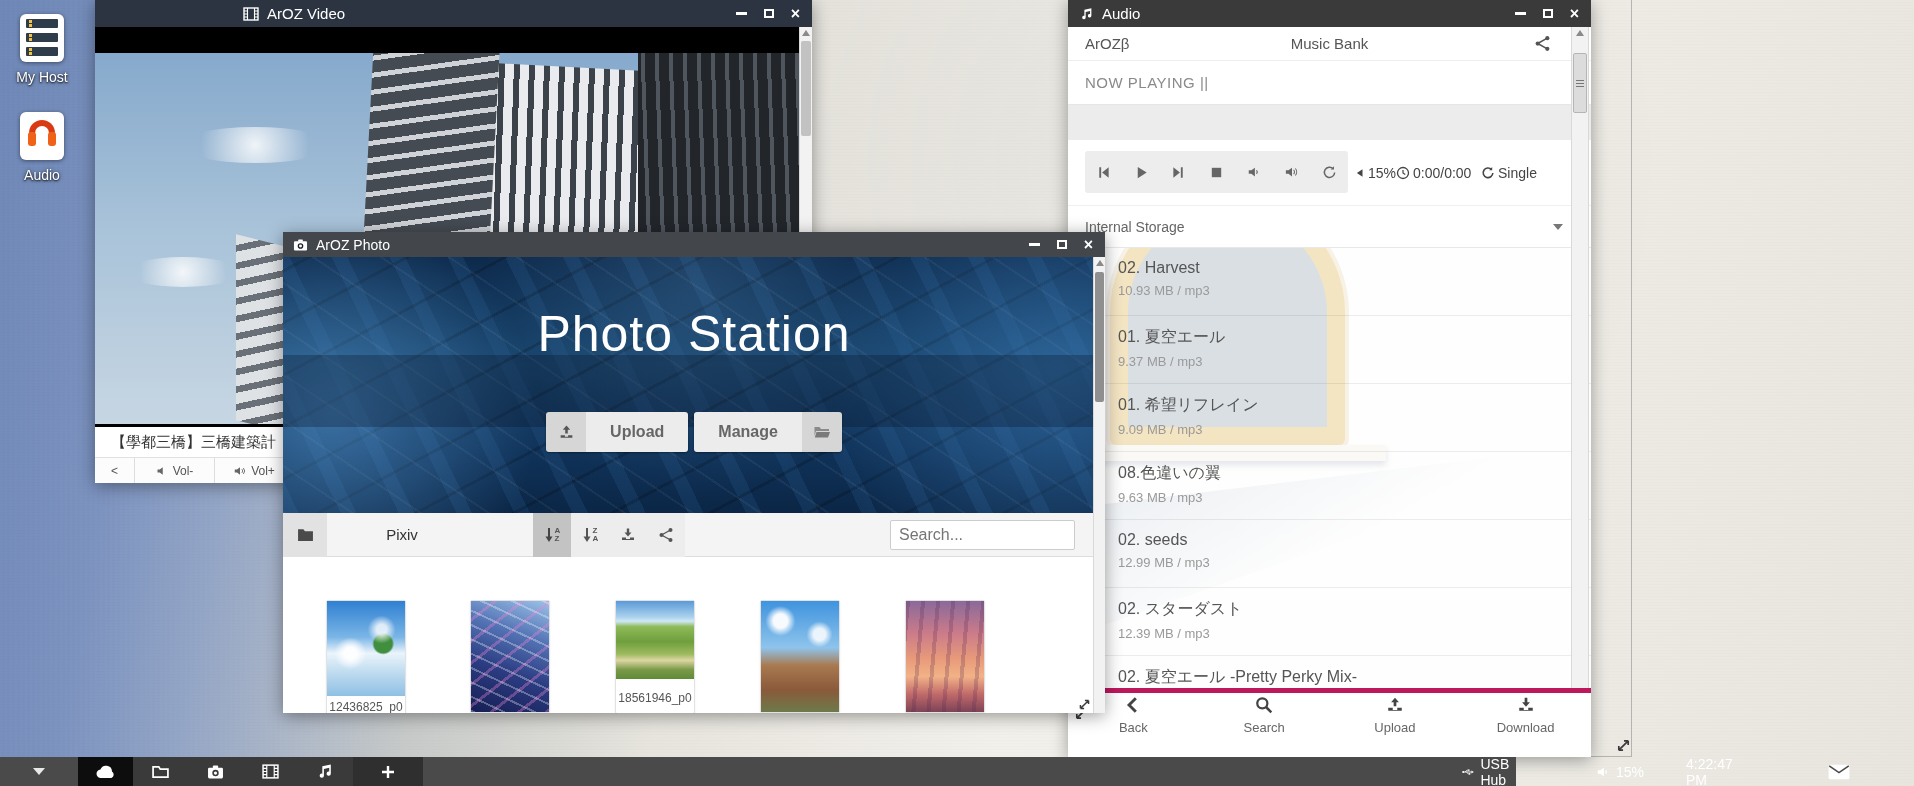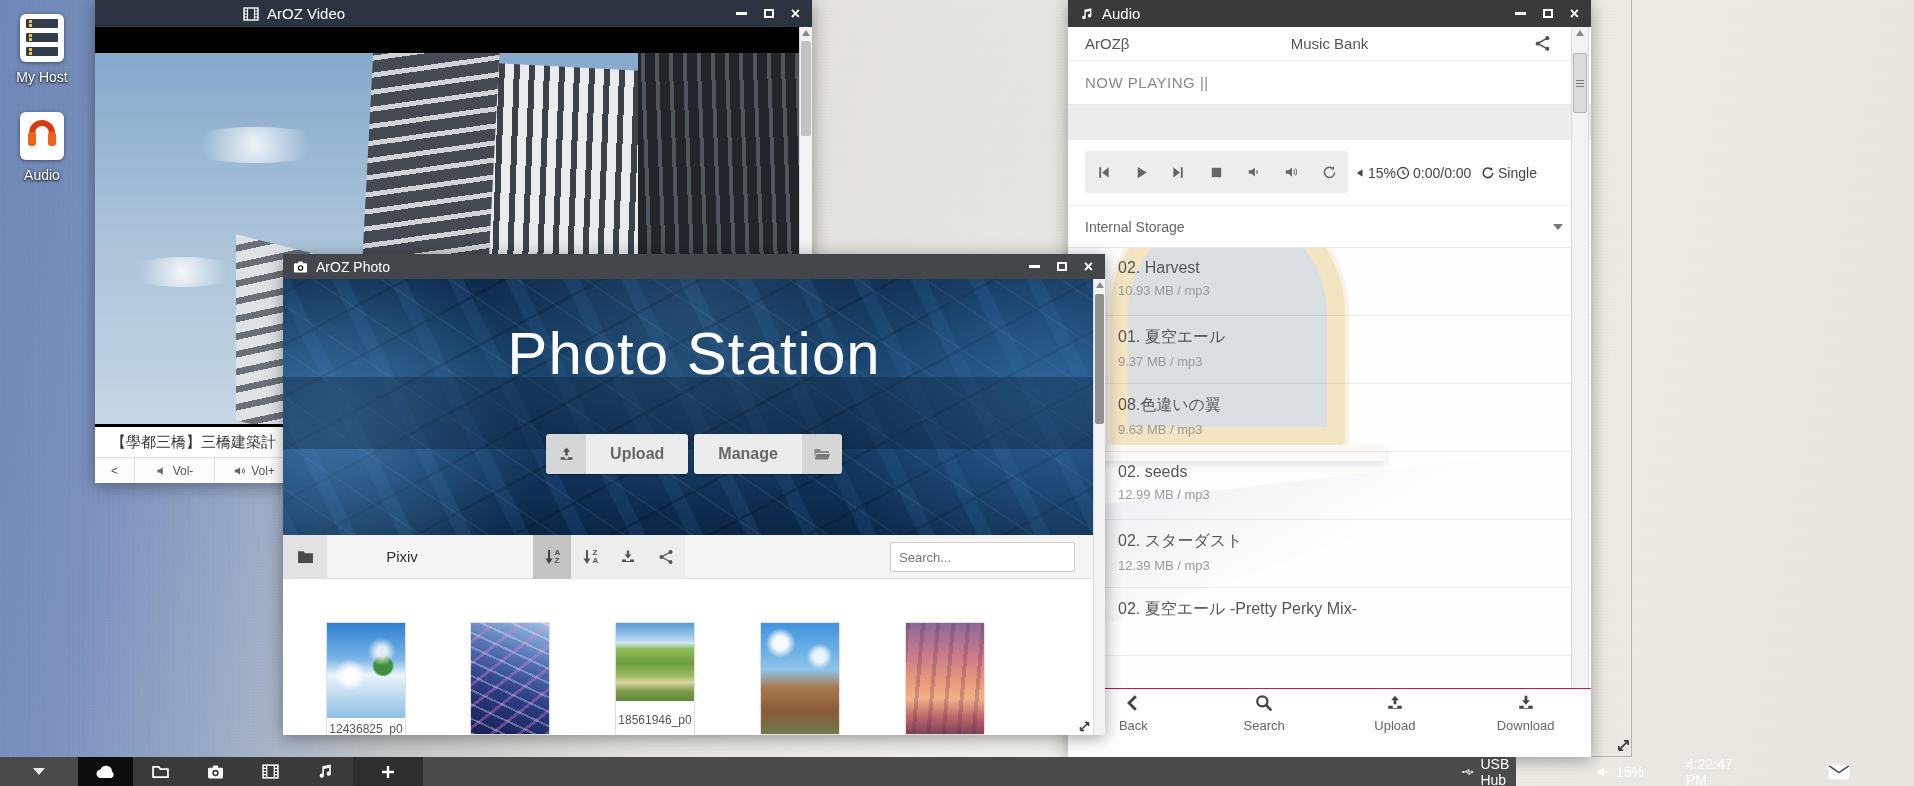--- a/index.html
+++ b/index.html
@@ -114,61 +114,61 @@
   .bgsill{position:absolute;left:18px;top:197px;width:300px;height:16px;background:#f4f1e9;
     box-shadow:0 4px 6px rgba(120,130,150,.5);}
   .bgshade{position:absolute;left:0;top:210px;width:420px;height:180px;
     background:linear-gradient(150deg,rgba(150,168,190,.55),rgba(150,168,190,0) 60%);
     clip-path:polygon(0 28%,100% 0,100% 18%,0 100%);}
   .a-veil{position:absolute;inset:0;background:rgba(255,255,255,.6);}
   .trk{position:relative;height:68px;padding:11px 10px 0 50px;border-bottom:1px solid rgba(0,0,0,.07);cursor:pointer;}
   .trk-t{font-size:16px;color:#555;white-space:nowrap;overflow:hidden;}
   .trk-m{font-size:13px;color:#9a9a9a;margin-top:6px;}
   .a-foot{position:absolute;left:0;top:688px;width:523px;height:49px;background:#fff;
-    border-top:1px solid #be185d;display:flex;}
+    border-top:5px solid #be185d;display:flex;}
   .f-item{flex:1;display:flex;flex-direction:column;align-items:center;justify-content:center;
     gap:6px;cursor:pointer;color:#666;font-size:13px;}
   .rsz{position:absolute;display:flex;}
 
   
-  .pwin{left:283px;top:232px;width:822px;height:481px;background:#fff;z-index:30;overflow:hidden;margin-top:22px;}
+  .pwin{left:283px;top:232px;width:822px;height:481px;background:#fff;z-index:30;overflow:hidden;}
   .pwin .tbar{background:rgba(26,30,36,.82);height:25px;padding-left:10px;z-index:5;}
   .hero{position:absolute;left:0;top:25px;width:822px;height:256px;overflow:hidden;
     background:linear-gradient(180deg,#0d2a4c 0%,#17436b 42%,#10335a 75%,#0b2646 100%);}
   .hero::before{content:"";position:absolute;inset:0;
     background:
       radial-gradient(circle at 6% 62%, rgba(96,165,225,.5), transparent 26%),
       radial-gradient(circle at 94% 45%, rgba(70,140,205,.45), transparent 30%),
       radial-gradient(circle at 50% 10%, rgba(120,180,230,.18), transparent 45%),
       repeating-linear-gradient(34deg, rgba(255,255,255,.05) 0 2px, transparent 2px 38px),
       repeating-linear-gradient(-28deg, rgba(0,0,0,.18) 0 3px, transparent 3px 46px),
       repeating-linear-gradient(64deg, rgba(40,90,140,.25) 0 14px, transparent 14px 52px);}
   .hero-band{position:absolute;left:0;top:98px;width:100%;height:72px;background:rgba(6,16,32,.28);}
-  .h-title{position:absolute;left:0;top:40px;width:100%;text-align:center;color:#fff;
-    font-size:60px;letter-spacing:1px;}
+  .h-title{position:absolute;left:0;top:48px;width:100%;text-align:center;color:#fff;
+    font-size:50px;letter-spacing:1px;}
   .h-sub{position:absolute;left:0;top:110px;width:100%;text-align:center;color:#f2f6fa;font-size:17px;}
   .h-btns{position:absolute;left:0;top:155px;width:100%;display:flex;justify-content:center;gap:6px;}
   .hbtn{height:40px;display:flex;align-items:stretch;border-radius:3px;overflow:hidden;
     cursor:pointer;box-shadow:0 1px 2px rgba(0,0,0,.4);}
   .hbtn .seg-i{width:40px;background:#d6d6d6;display:flex;align-items:center;justify-content:center;}
   .hbtn .seg-t{background:#ececec;color:#666;font-size:16px;font-weight:bold;
     display:flex;align-items:center;padding:0 24px;}
   .p-tool{position:absolute;left:0;top:281px;width:822px;height:44px;background:#f4f4f4;
     border-bottom:1px solid #ddd;display:flex;align-items:center;}
   .pt-folder{width:44px;height:44px;background:#e2e2e2;display:flex;align-items:center;
     justify-content:center;cursor:pointer;}
   .pt-name{width:150px;text-align:center;font-size:15px;color:#333;}
   .pt-btn{width:38px;height:44px;display:flex;align-items:center;justify-content:center;
     cursor:pointer;background:#ededed;}
   .pt-btn.on{background:#c3c3c3;}
   .sorti{display:flex;align-items:center;gap:1px;}
   .sorti .ltrs{display:flex;flex-direction:column;font-size:8px;line-height:8px;color:#555;font-weight:bold;}
   .p-search{position:absolute;right:30px;top:7px;width:185px;height:30px;background:#fff;
     border:1px solid #ccc;border-radius:2px;display:flex;align-items:center;}
-  .p-search input{border:none;outline:none;flex:1;padding:0 8px;font-size:13px;color:#c2410c;
+  .p-search input{border:none;outline:none;flex:1;padding:0 8px;font-size:16px;color:#c2410c;
     font-family:"Liberation Sans",sans-serif;background:transparent;}
   .p-grid{position:absolute;left:0;top:325px;width:810px;height:156px;background:#fff;}
   .pcard{position:absolute;top:43px;width:80px;background:#fff;border:1px solid #e2e2e2;
     border-radius:2px;cursor:pointer;box-shadow:0 1px 2px rgba(0,0,0,.08);}
   .pimg{width:78px;}
   .plbl{height:20px;font-size:12px;color:#555;text-align:center;padding-top:4px;white-space:nowrap;}
   .art1{height:95px;background:
       radial-gradient(circle at 30% 55%, rgba(255,255,255,.95) 6px, transparent 16px),
       radial-gradient(circle at 70% 30%, rgba(255,255,255,.8) 5px, transparent 14px),
       radial-gradient(circle at 72% 45%, #3f8f3f 9px, transparent 11px),
@@ -407,20 +407,24 @@
         <div style="position:relative;">
           <div class="trk">
             <div class="trk-t">02. Harvest</div>
             <div class="trk-m">10.93 MB / mp3</div>
           </div>
           <div class="trk">
             <div class="trk-t">01. 夏空エール</div>
             <div class="trk-m">9.37 MB / mp3</div>
           </div>
           <div class="trk">
+            <div class="trk-t">01. 希望リフレイン</div>
+            <div class="trk-m">9.09 MB / mp3</div>
+          </div>
+          <div class="trk">
             <div class="trk-t">08.色違いの翼</div>
             <div class="trk-m">9.63 MB / mp3</div>
           </div>
           <div class="trk">
             <div class="trk-t">02. seeds</div>
             <div class="trk-m">12.99 MB / mp3</div>
           </div>
           <div class="trk">
             <div class="trk-t">02. スターダスト</div>
             <div class="trk-m">12.39 MB / mp3</div>

